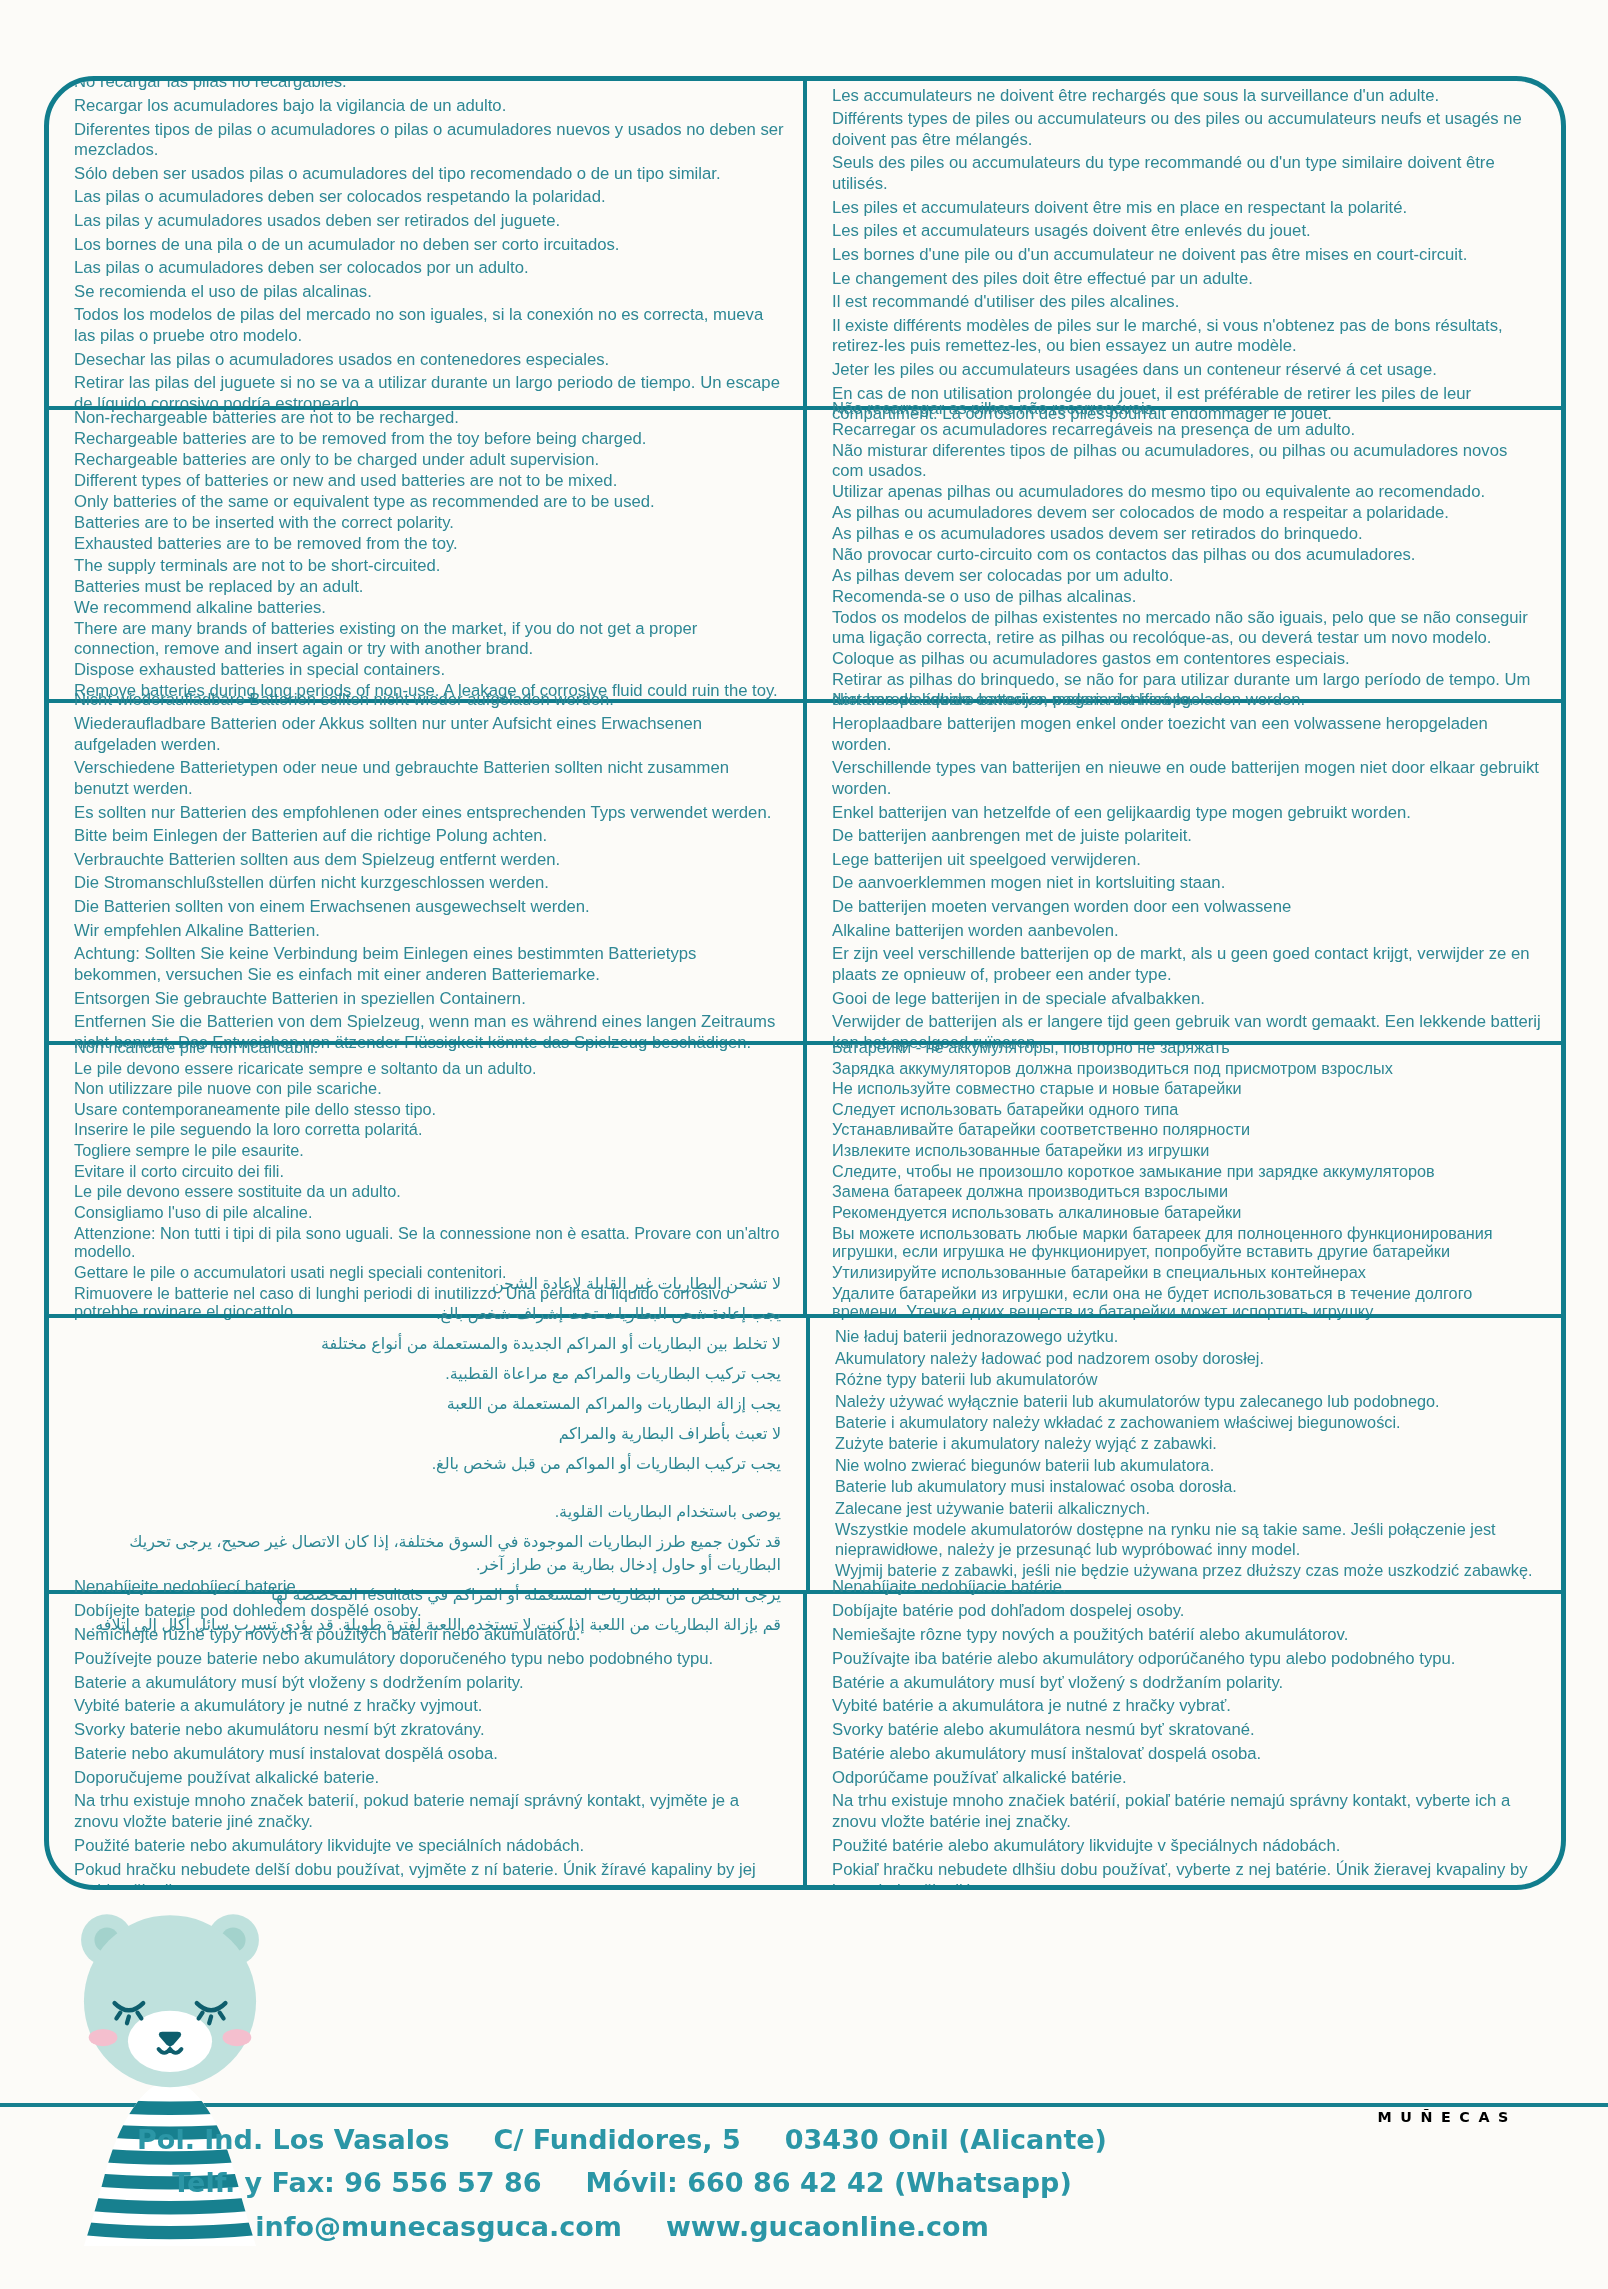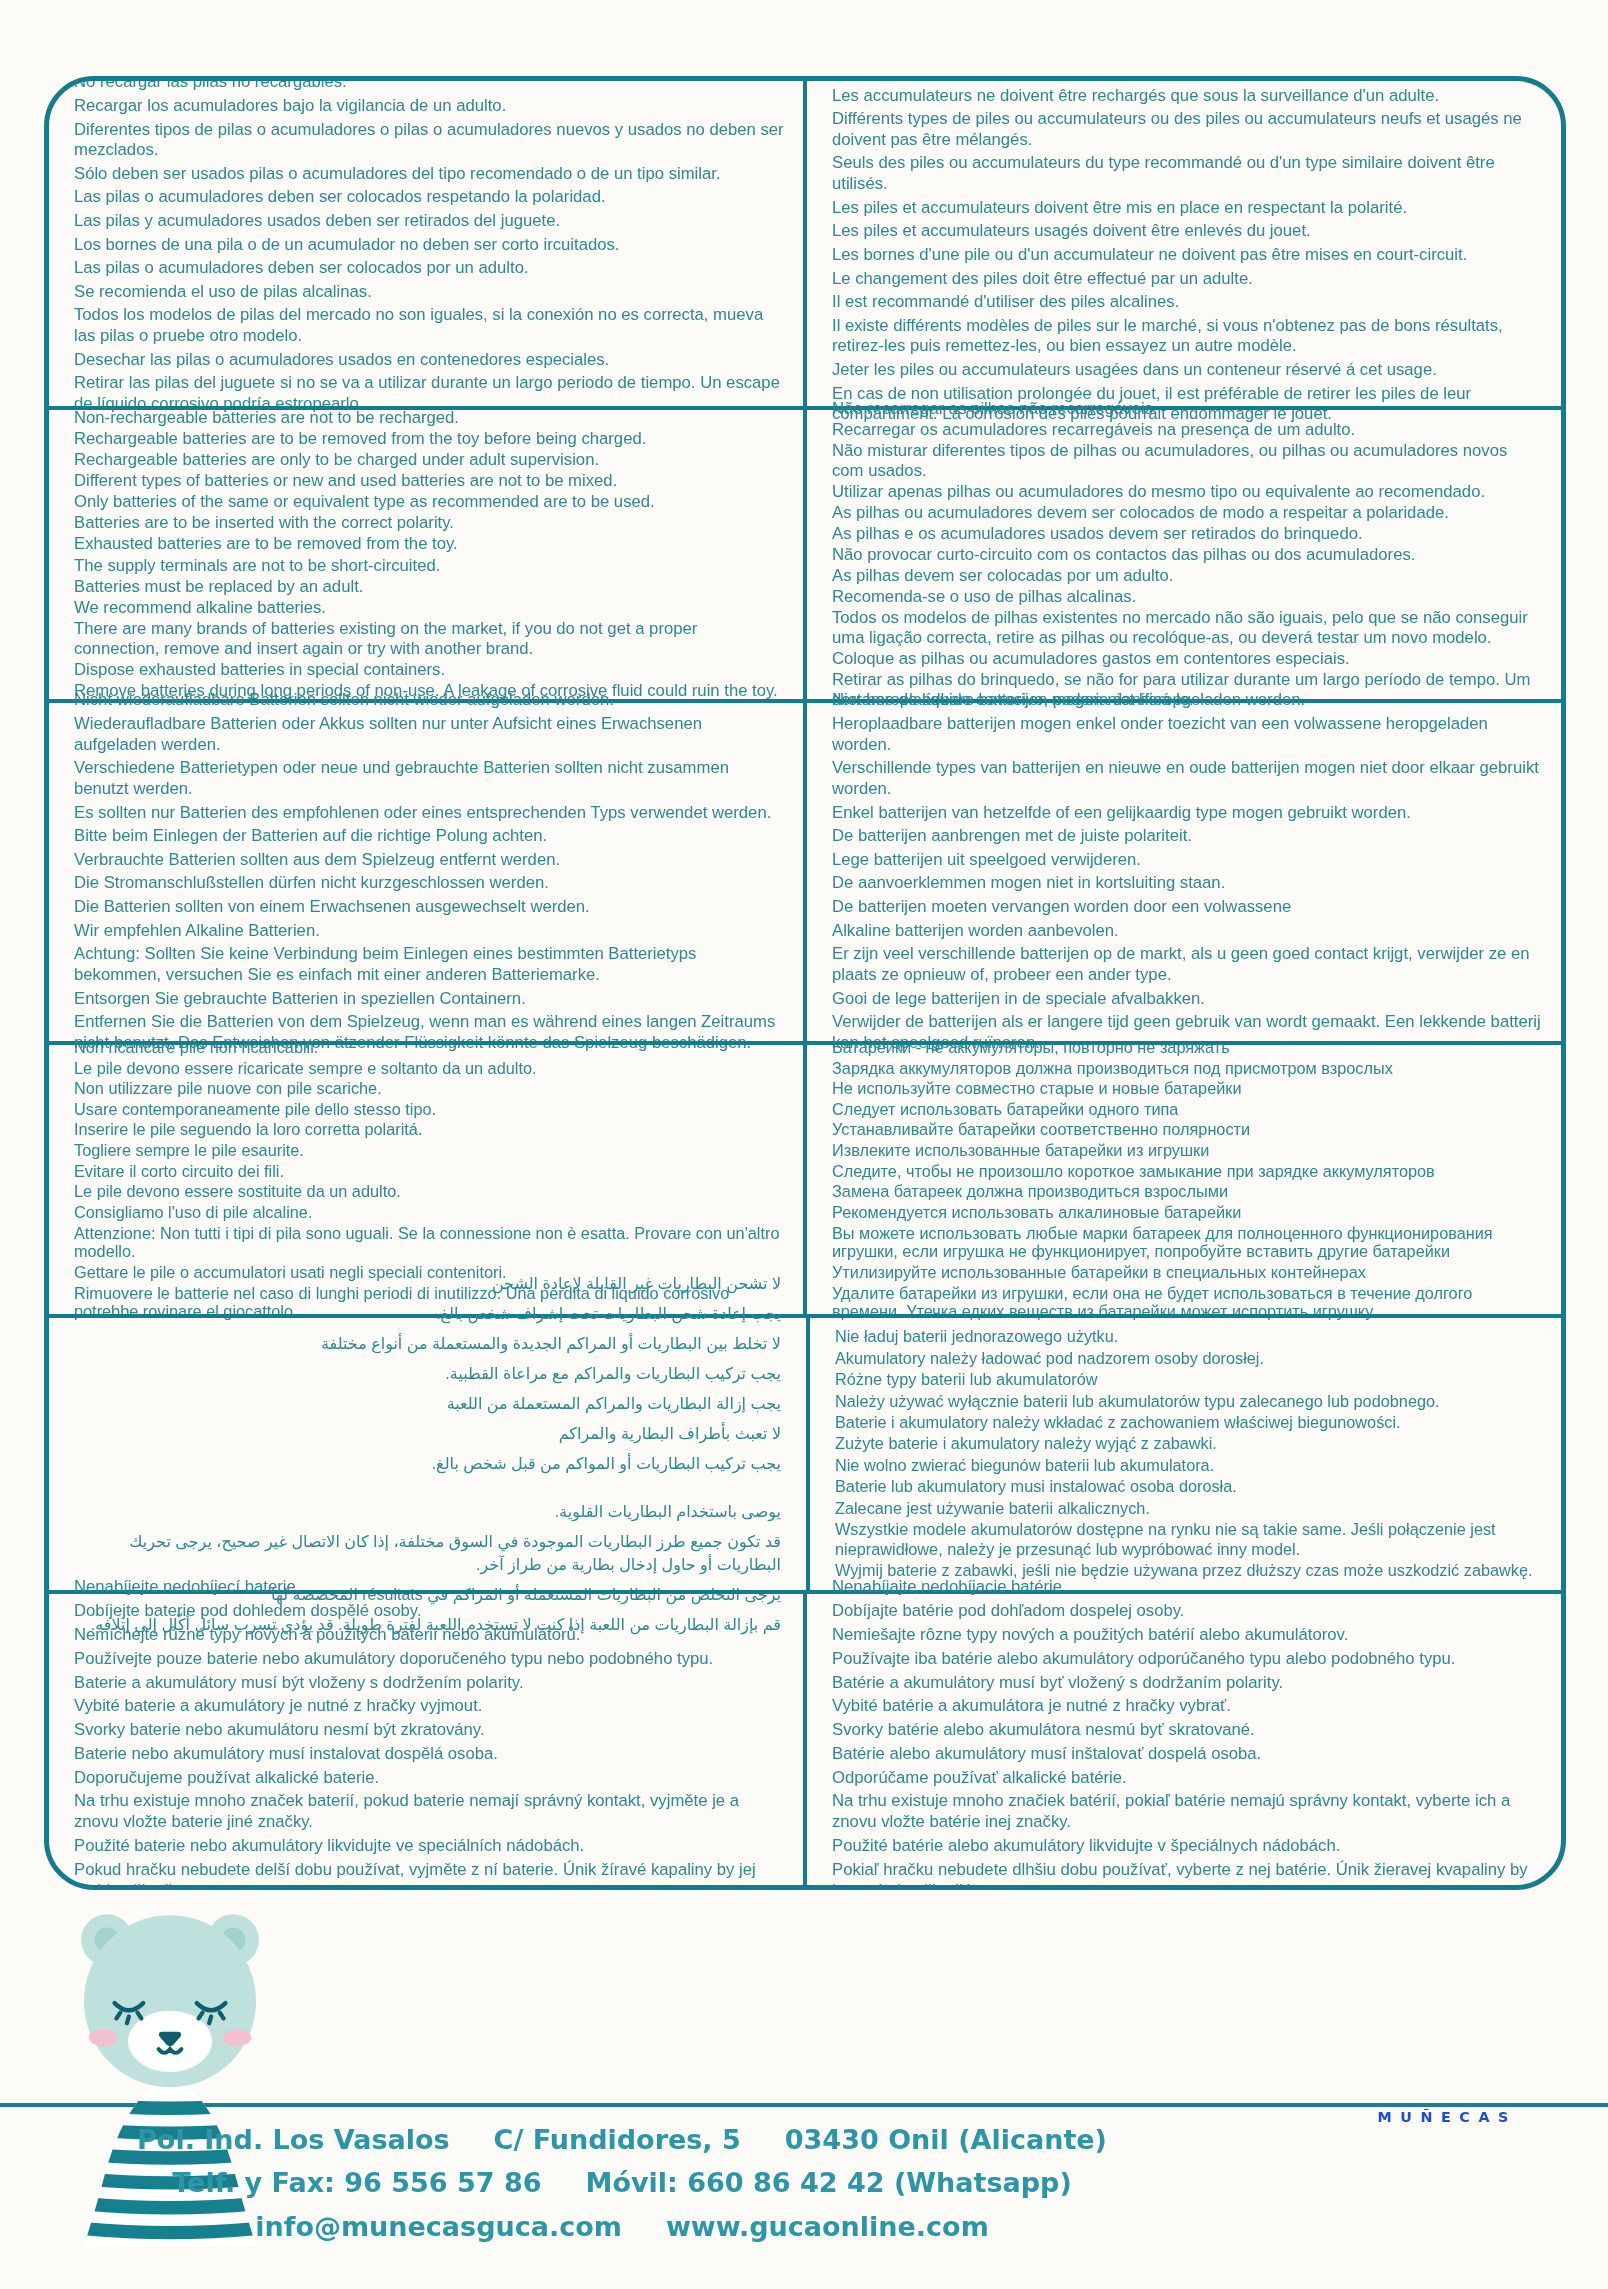--- a/index.html
+++ b/index.html
@@ -41,21 +41,21 @@
   
   .ground-line{position:absolute;left:0;top:2103px;width:1609px;height:3.8px;background:#17808f;z-index:1;}
   .bear{position:absolute;left:59px;top:1896px;width:222px;height:350px;z-index:2;}
   .address-block{
     position:absolute;left:163px;top:2124px;width:918px;z-index:2;
     text-align:center;color:#2b96a6;font-weight:bold;
     font-family:"DejaVu Sans","Liberation Sans",sans-serif;
   }
   .addr-line{display:flex;justify-content:center;gap:44px;font-size:27px;margin-bottom:12.4px;white-space:nowrap;}
   
-  .logo{position:absolute;left:1190px;top:2109px;width:344px;z-index:2;color:#1d4ed8;
+  .logo{position:absolute;left:1190px;top:2109px;width:344px;z-index:2;color:#000000;
         font-family:"DejaVu Sans","Liberation Sans",sans-serif;}
   .logo-tagline{font-size:14.3px;font-weight:bold;letter-spacing:8.6px;text-align:right;padding-right:17px;}
   .logo-name{font-size:98px;font-weight:bold;letter-spacing:-5.7px;line-height:0.92;white-space:nowrap;}
   .logo-reg{font-size:21px;font-weight:bold;vertical-align:55px;letter-spacing:0;}
 </style>
 </head>
 <body>
 
 <div class="doc-frame">
 

